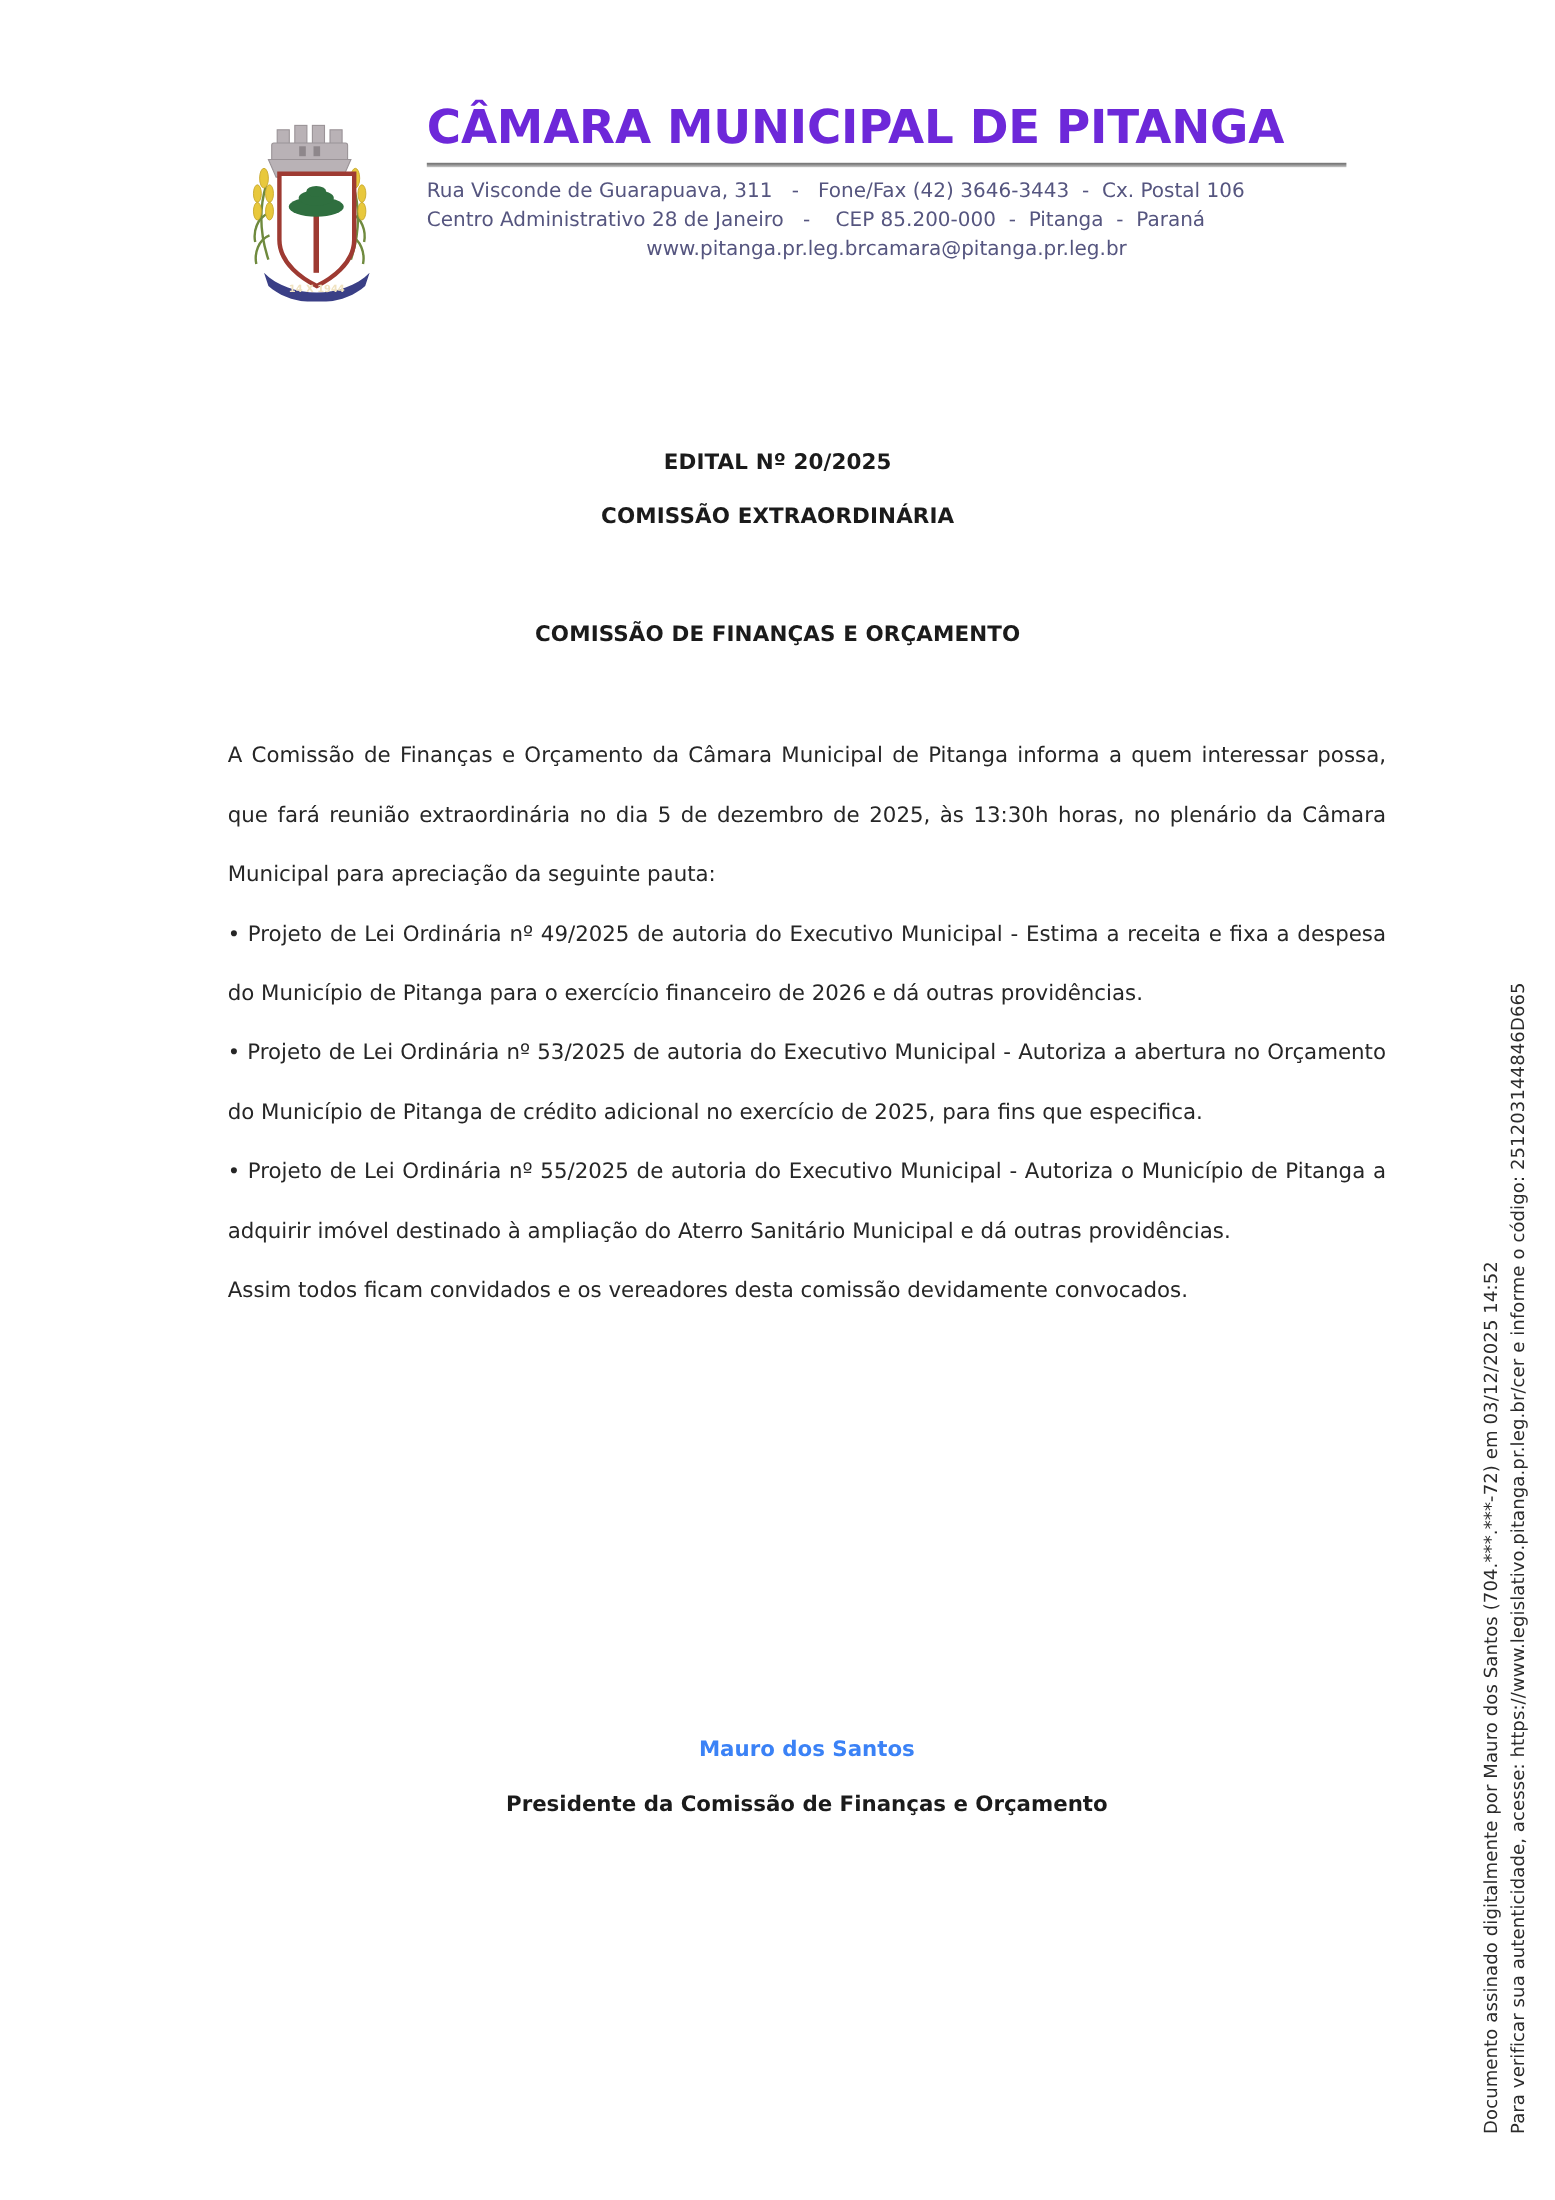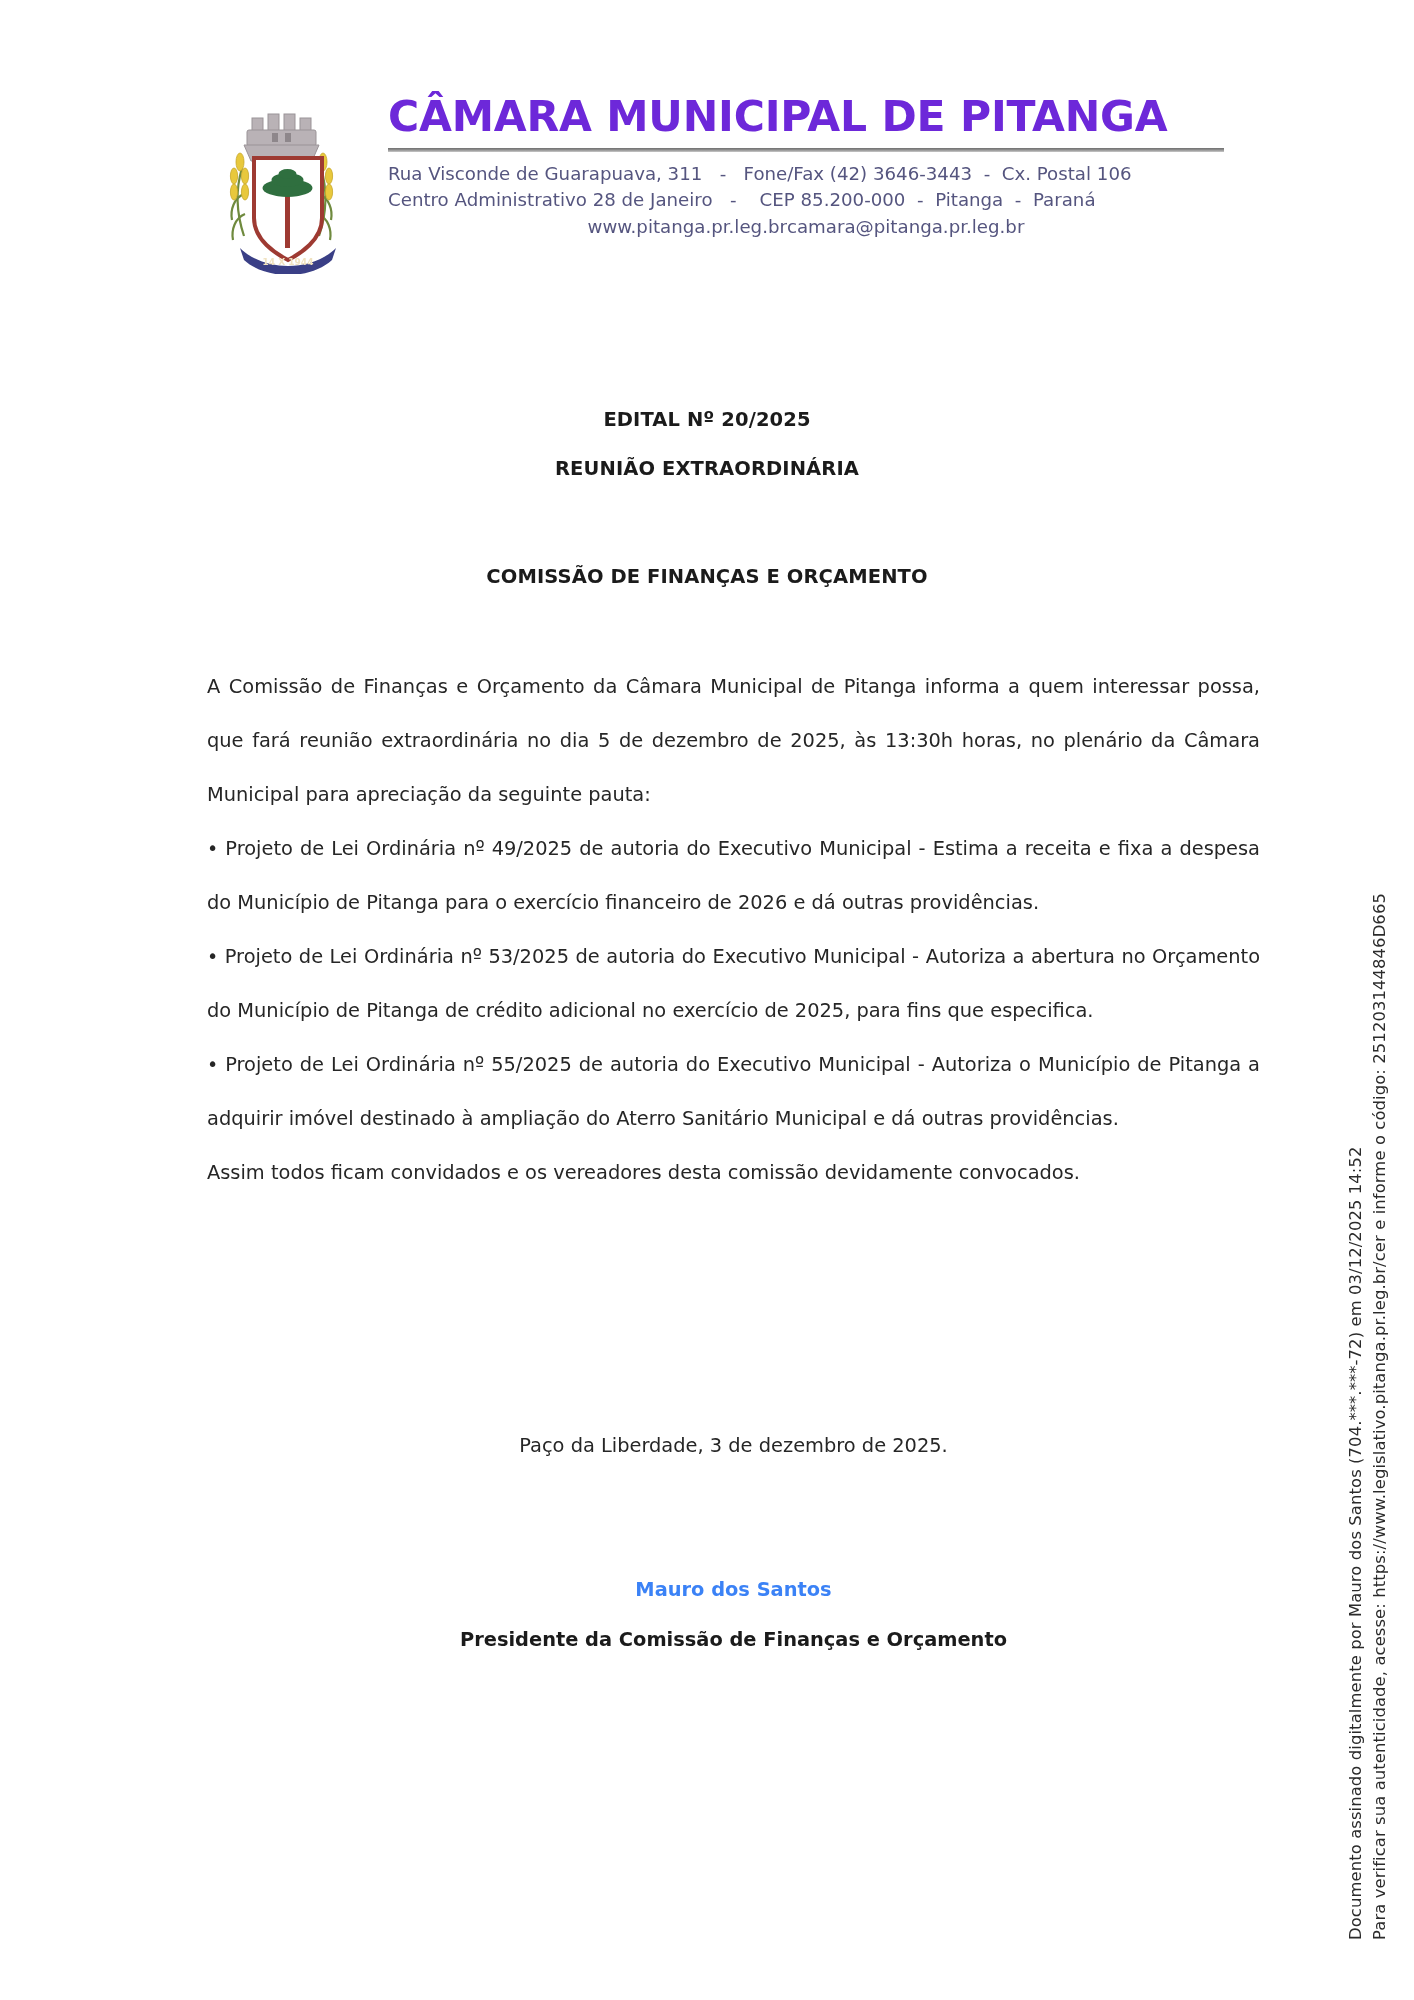--- a/index.html
+++ b/index.html
@@ -263,21 +263,21 @@
         <span class="lh-split">
           <span>www.pitanga.pr.leg.br</span>
           <span>camara@pitanga.pr.leg.br</span>
         </span>
       </div>
     </div>
   </div>
 
   <div class="doc-title-block">
     <div class="doc-title">EDITAL Nº 20/2025</div>
-    <div class="doc-subtitle">REUNIÃO EXTRAORDINÁRIA</div>
+    <div class="doc-subtitle">COMISSÃO EXTRAORDINÁRIA</div>
   </div>
 
   <div class="doc-commission">COMISSÃO DE FINANÇAS E ORÇAMENTO</div>
 
   <div class="body-text">
 
     <p class="para-indent">A Comissão de Finanças e Orçamento da Câmara Municipal de Pitanga informa a quem interessar possa, que fará reunião extraordinária no dia 5 de dezembro de 2025, às 13:30h horas, no plenário da Câmara Municipal para apreciação da seguinte pauta:</p>
 
     <p class="bullet-para">
       <span class="bullet-dot">•</span>
@@ -290,21 +290,20 @@
     </p>
 
     <p class="bullet-para">
       <span class="bullet-dot">•</span>
       <span>Projeto de Lei Ordinária nº 55/2025 de autoria do Executivo Municipal - Autoriza o Município de Pitanga a adquirir imóvel destinado à ampliação do Aterro Sanitário Municipal e dá outras providências.</span>
     </p>
 
     <p class="para-indent">Assim todos ficam convidados e os vereadores desta comissão devidamente convocados.</p>
   </div>
 
-  <div class="closing-date">Paço da Liberdade, 3 de dezembro de 2025.</div>
 
   <div class="signature">
     <div class="sig-name">Mauro dos Santos</div>
     <div class="sig-role">Presidente da Comissão de Finanças e Orçamento</div>
   </div>
 
   <div class="side-stamp">
     <div class="side-stamp-inner stamp-l1">Documento assinado digitalmente por Mauro dos Santos (704.***.***-72) em 03/12/2025 14:52</div>
     <div class="side-stamp-inner stamp-l2">Para verificar sua autenticidade, acesse: https://www.legislativo.pitanga.pr.leg.br/cer e informe o código: 251203144846D665</div>
   </div>

